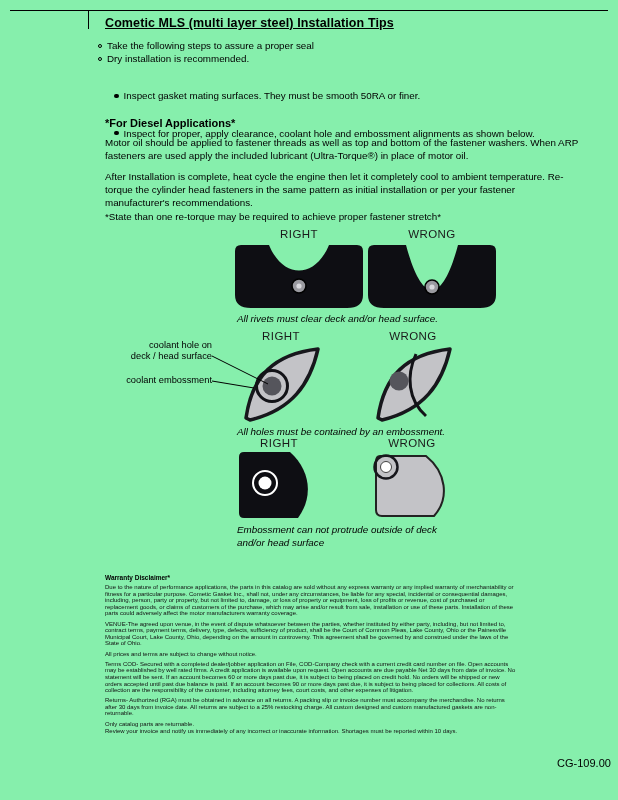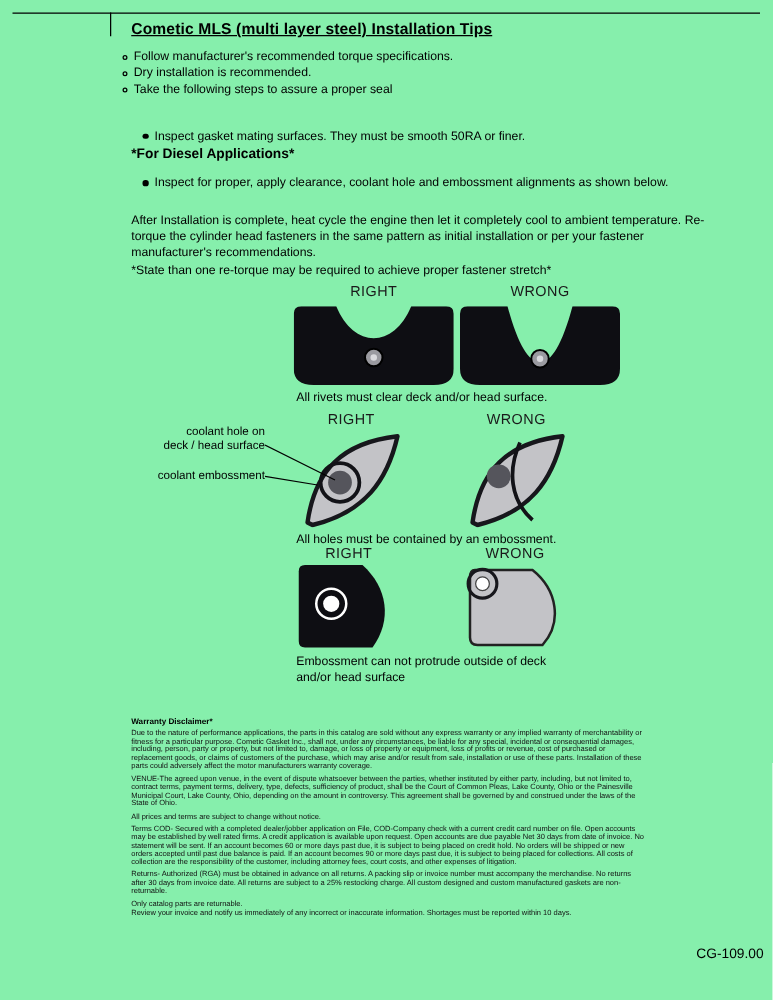--- a/index.html
+++ b/index.html
@@ -16,62 +16,59 @@
   .tip-row { display:flex; align-items:flex-start; gap:5px; }
   .tip-row.sub { margin-left:16px;margin-top:24px; }
   .marker-o { flex:none; width:4px; height:4px; border:1px solid #000; border-radius:50%; margin-top:4.5px; }
   .marker-dot { flex:none; width:4.6px; height:4.6px; background:#000; border-radius:50%; margin-top:4.2px; }
   .diesel-h { left:105px; top:117px; font-size:11px; font-weight:bold; }
   .para { font-size:9.8px; line-height:13px; width:475px; }
   .p1 { left:105px; top:136px; }
   .p2 { left:105px; top:170px; }
   .note { left:105px; top:211px; font-size:9.8px; }
   .dlabel { font-size:11.5px; letter-spacing:.4px; text-align:center; color:#1a1a1a; }
-  .caption { font-size:9.8px; }
+  .caption { font-size:9.8px;font-style:italic; }
   .ptr-label { font-size:9.3px; line-height:11px; text-align:right; }
   .fp-head { left:105px; top:574px; font-size:6.5px; font-weight:bold; }
   .fineprint { left:105px; top:584px; width:412px; font-size:6px; line-height:6.6px; color:#111; }
   .fineprint p { margin-bottom:3.6px; }
   .footer-code { left:548px; top:757px; width:72px; text-align:center; font-size:11px; }
   svg { display:block; }
 </style>
 </head>
 <body>
 
 <div class="page">
 
   <div class="abs top-rule"></div>
   <div class="abs top-tick"></div>
 
   <div class="abs title">Cometic MLS (multi layer steel) Installation Tips</div>
 
   <div class="abs tips">
     <div class="tip-row">
       <span class="marker-o"></span>
-      <span>Follow manufacturer's recommended torque specifications.</span>
+      <span>Take the following steps to assure a proper seal</span>
     </div>
     <div class="tip-row">
       <span class="marker-o"></span>
       <span>Dry installation is recommended.</span>
-    </div>
-    <div class="tip-row">
-      <span class="marker-o"></span>
-      <span>Take the following steps to assure a proper seal</span>
     </div>
     <div class="tip-row sub">
       <span class="marker-dot"></span>
       <span>Inspect gasket mating surfaces.  They must be smooth 50RA or finer.</span>
     </div>
     <div class="tip-row sub">
       <span class="marker-dot"></span>
       <span>Inspect for proper, apply clearance, coolant hole and embossment alignments as shown below.</span>
     </div>
   </div>
 
   <div class="abs diesel-h">*For Diesel Applications*</div>
+  <div class="abs para p1">Motor oil should be applied to fastener threads as well as top and bottom of the fastener washers. When ARP fasteners are used apply the included lubricant (Ultra-Torque®) in place of motor oil.</div>
   <div class="abs para p2">After Installation is complete, heat cycle the engine then let it completely cool to ambient temperature. Re-torque the cylinder head fasteners in the same pattern as initial installation or per your fastener manufacturer's recommendations.</div>
   <div class="abs note">*State than one re-torque may be required to achieve proper fastener stretch*</div>
 
   <div class="abs dlabel" style="left:235px;top:228px;width:128px;">RIGHT</div>
   <div class="abs dlabel" style="left:368px;top:228px;width:128px;">WRONG</div>
 
   <div class="abs" style="left:235px;top:245px;">
     <svg width="128" height="63" viewBox="0 0 128 63">
       <path d="M6,0 H34 C48,34 80,34 94,0 H122 Q128,0 128,6 V50 Q128,63 112,63 H16 Q0,63 0,50 V6 Q0,0 6,0 Z" fill="#0e0e13"></path>
       <circle cx="64" cy="41" r="7" stroke="#000" stroke-width="1.6" fill="#9a9aa0"></circle>

